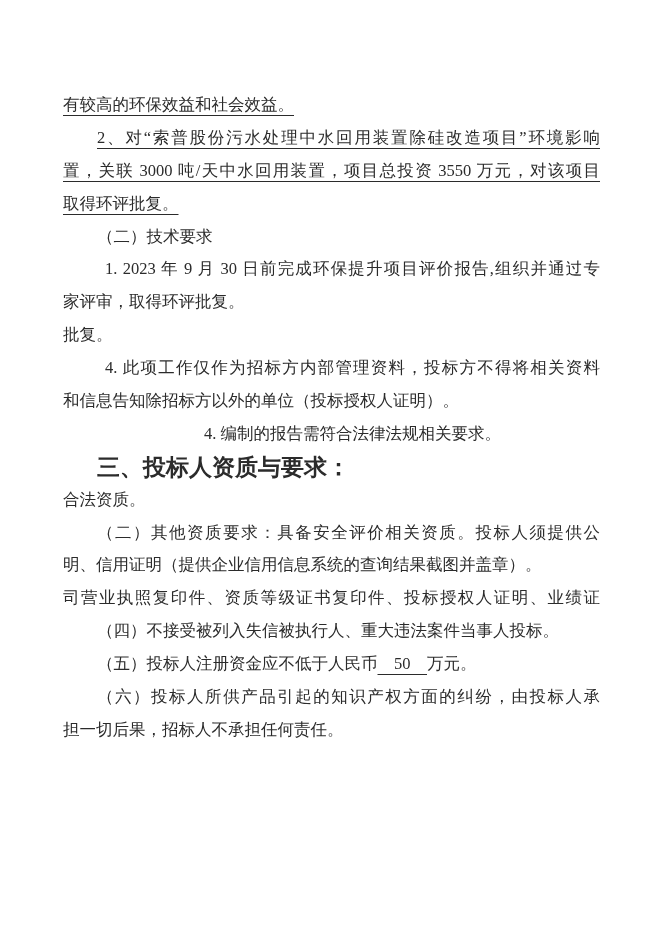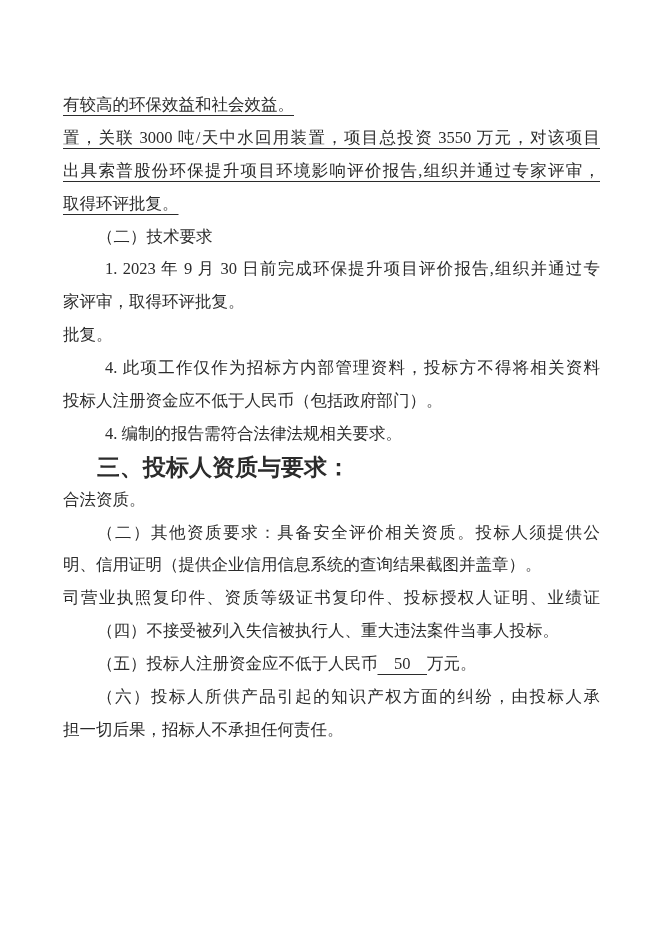--- a/index.html
+++ b/index.html
@@ -21,53 +21,53 @@
     margin-top:29px;
   }
   .line{
     height:32.9px;
     line-height:32.9px;
     font-size:16.5px;
     white-space:nowrap;
   }
   .j{ text-align:justify; text-align-last:justify; }
   .i1{ padding-left:34px; }
-  .i2{ padding-left:42px; }
+  .i2{ padding-left:42px;text-align:center; }
   .hei{
     font-family:"Liberation Sans","DejaVu Sans",sans-serif;
     font-weight:700;
     font-size:23px;
   }
   .u{
     text-decoration:underline;
     text-underline-offset:4.5px;
     text-decoration-thickness:1.2px;
   }
 </style>
 </head>
 <body>
 
 <div class="page">
   <div class="doc">
 
     <div class="line"><span class="u">有较高的环保效益和社会效益。</span></div>
 
+    <div class="line i1 j"><span class="u">2、对“索普股份污水处理中水回用装置除硅改造项目”环境影响</span></div>
     <div class="line j"><span class="u">置，关联 3000 吨/天中水回用装置，项目总投资 3550 万元，对该项目</span></div>
-    <div class="line j"><span class="u">出具索普股份环保提升项目环境影响评价报告,组织并通过专家评审，</span></div>
     <div class="line"><span class="u">取得环评批复。</span></div>
 
     <div class="line i1"><span>（二）技术要求</span></div>
 
     <div class="line i2 j"><span>1. 2023 年 9 月 30 日前完成环保提升项目评价报告,组织并通过专</span></div>
     <div class="line"><span>家评审，取得环评批复。</span></div>
 
     <div class="line"><span>批复。</span></div>
 
     <div class="line i2 j"><span>4. 此项工作仅作为招标方内部管理资料，投标方不得将相关资料</span></div>
-    <div class="line"><span>投标人注册资金应不低于人民币（包括政府部门）。</span></div>
+    <div class="line"><span>和信息告知除招标方以外的单位（投标授权人证明）。</span></div>
 
     <div class="line i2"><span>4. 编制的报告需符合法律法规相关要求。</span></div>
 
     <div class="line i1 hei"><span>三、投标人资质与要求：</span></div>
 
     <div class="line"><span>合法资质。</span></div>
 
     <div class="line i1 j"><span>（二）其他资质要求：具备安全评价相关资质。投标人须提供公</span></div>
     <div class="line"><span>明、信用证明（提供企业信用信息系统的查询结果截图并盖章）。</span></div>
     <div class="line j"><span>司营业执照复印件、资质等级证书复印件、投标授权人证明、业绩证</span></div>

